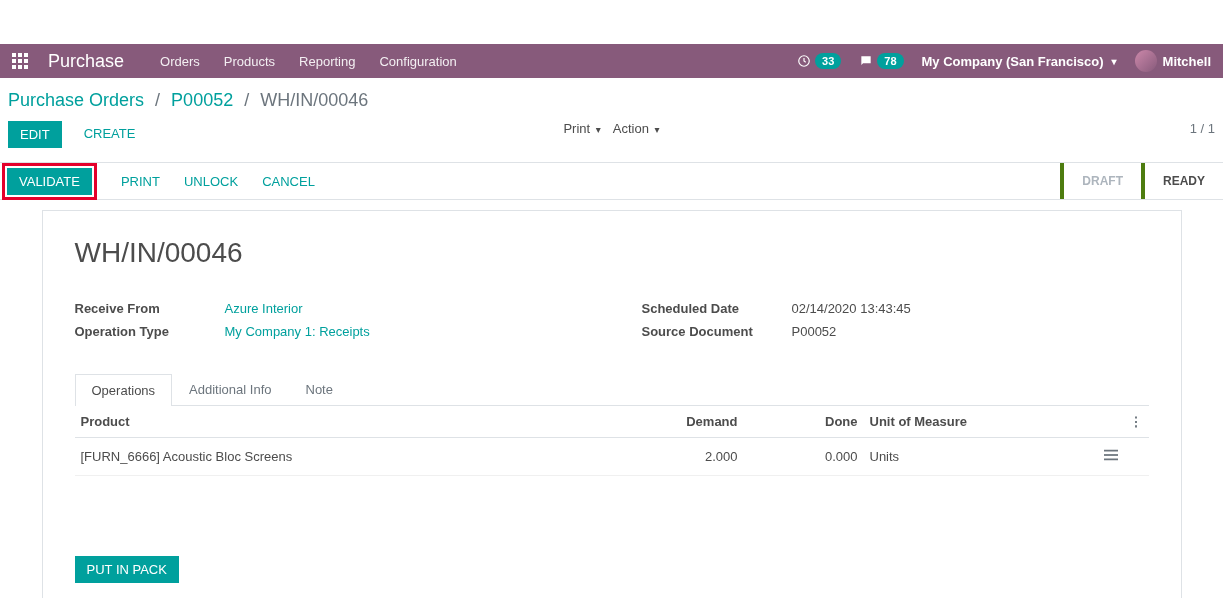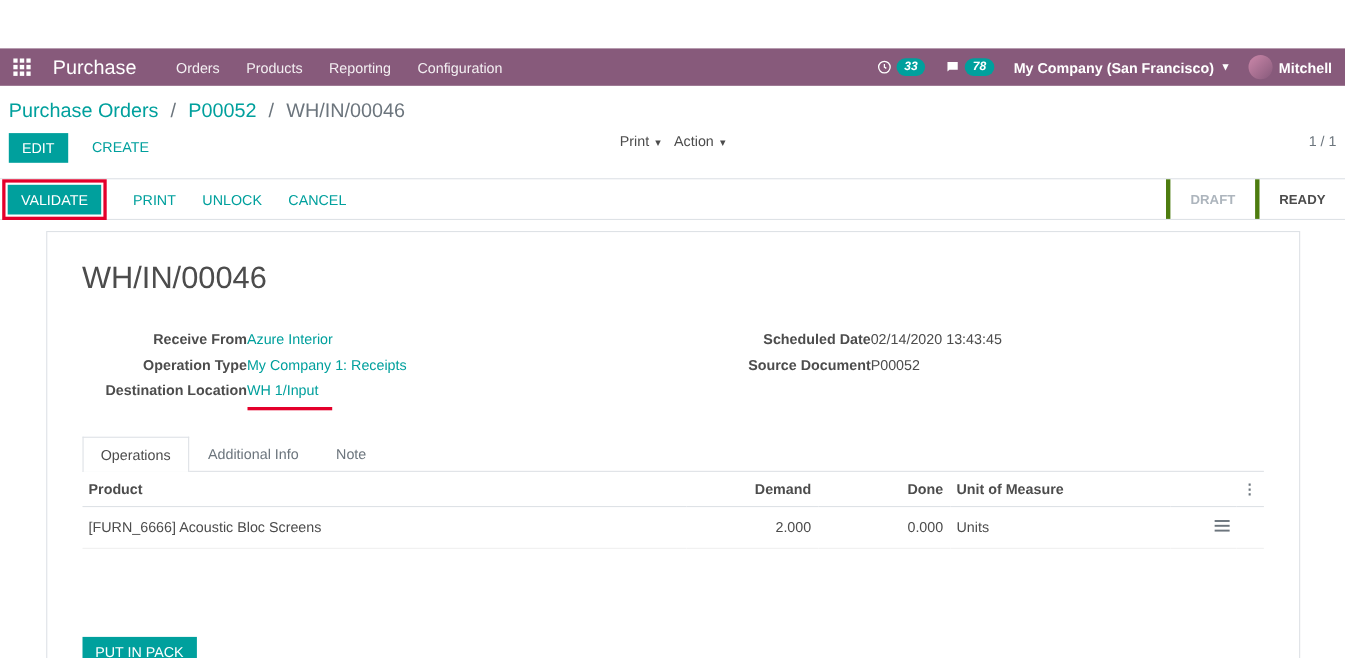--- a/index.html
+++ b/index.html
@@ -3,21 +3,21 @@
 <meta charset="utf-8">
 <style>
 * { box-sizing: border-box; margin: 0; padding: 0; }
 body { font-family: "Helvetica Neue", Helvetica, Arial, sans-serif; font-size: 13px; color: #4c4c4c; background: #fff; width: 1223px; }
 .topbar { background: #875a7b; height: 34px; display: flex; align-items: center; color: #fff; padding: 0 12px; margin-top: 44px; }
 .apps-icon { width: 16px; height: 16px; margin-right: 20px; }
 .app-title { font-size: 18px; font-weight: 400; margin-right: 36px; }
 .topnav { display: flex; gap: 24px; font-size: 13px; }
 .topnav-item { color: #fff; opacity: 0.9; cursor: pointer; }
 .topbar-right { margin-left: auto; display: flex; align-items: center; gap: 18px; font-size: 13px; }
-.badge-group { display: flex; align-items: center; gap: 4px; font-style: italic; }
+.badge-group { display: flex; align-items: center; gap: 4px; }
 .badge { background: #00a09d; color: #fff; border-radius: 8px; padding: 0 7px; font-size: 11px; line-height: 16px; font-weight: 600; }
 .company { display: flex; align-items: center; gap: 6px; cursor: pointer; font-weight: bold; }
 .avatar { width: 22px; height: 22px; border-radius: 50%; background: linear-gradient(135deg,#c8a,#875a7b); display: inline-block; }
 .breadcrumb { padding: 12px 8px 0 8px; font-size: 18px; color: #6c757d; }
 .breadcrumb a { color: #00a09d; text-decoration: none; }
 .breadcrumb .sep { color: #6c757d; padding: 0 6px; }
 .controlbar { display: flex; align-items: flex-start; padding: 10px 8px 14px 8px; font-size: 13px; }
 .btn { display: inline-block; padding: 5px 10px; border: none; cursor: pointer; text-align: center; font-size: 13px; }
 .btn-primary { background: #00a09d; color: #fff; margin-right: 12px; padding: 6px 12px; }
 .btn-link { color: #00a09d; background: none; }
@@ -28,21 +28,21 @@
 .statusbar-left { display: flex; align-items: center; padding-left: 8px; gap: 24px; }
 .statusbar-left .validate-wrap { border: 3px solid #e4002b; padding: 2px; margin-left: -6px; }
 .statusbar-left .btn-stat { color: #00a09d; font-weight: 500; font-size: 13px; cursor: pointer; }
 .statusbar-right { margin-left: auto; display: flex; align-items: stretch; }
 .status-stage { position: relative; padding: 0 18px; display: flex; align-items: center; font-size: 12px; color: #adb5bd; border-left: 4px solid #4d7c0f; font-weight: 700; }
 .status-stage.active { color: #4c4c4c; }
 .sheet { max-width: 1140px; margin: 0 auto; background: #fff; border: 1px solid #dee2e6; margin-top: 10px; padding: 26px 32px; }
 .sheet h1 { font-size: 28px; color: #4c4c4c; font-weight: 500; margin-bottom: 28px; }
 .form-grid { display: flex; gap: 60px; margin-bottom: 30px; }
 .form-col { flex: 1; }
-.form-row { display: flex; padding: 4px 0; font-size: 13px; align-items: center; text-align: right; }
+.form-row { display: flex; padding: 4px 0; font-size: 13px; align-items: center; }
 .form-label { width: 150px; font-weight: 700; color: #4c4c4c; }
 .form-value { color: #4c4c4c; }
 .form-value.link { color: #00a09d; cursor: pointer; }
 .underline-red { position: relative; display: inline-block; }
 .underline-red::after { content: ""; position: absolute; left: 0; right: -12px; bottom: -11px; height: 3px; background: #e4002b; }
 .tabs { display: flex; border-bottom: 1px solid #dee2e6; margin-bottom: 0; }
 .tab { padding: 8px 16px; border: 1px solid transparent; border-bottom: none; color: #6c757d; font-size: 13px; cursor: pointer; }
 .tab.active { border-color: #dee2e6; background: #fff; color: #4c4c4c; position: relative; top: 1px; }
 table.lines { width: 100%; border-collapse: collapse; font-size: 13px; }
 table.lines th { text-align: left; padding: 8px 6px; font-weight: 700; color: #4c4c4c; border-bottom: 1px solid #dee2e6; }
@@ -140,24 +140,20 @@
 
   <div class="form-grid">
     <div class="form-col">
       <div class="form-row">
         <span class="form-label">Receive From</span>
         <span class="form-value link">Azure Interior</span>
       </div>
       <div class="form-row">
         <span class="form-label">Operation Type</span>
         <span class="form-value link">My Company 1: Receipts</span>
-      </div>
-      <div class="form-row">
-        <span class="form-label">Destination Location</span>
-        <span class="form-value link underline-red">WH 1/Input</span>
       </div>
     </div>
     <div class="form-col">
       <div class="form-row">
         <span class="form-label">Scheduled Date</span>
         <span class="form-value">02/14/2020 13:43:45</span>
       </div>
       <div class="form-row">
         <span class="form-label">Source Document</span>
         <span class="form-value">P00052</span>

